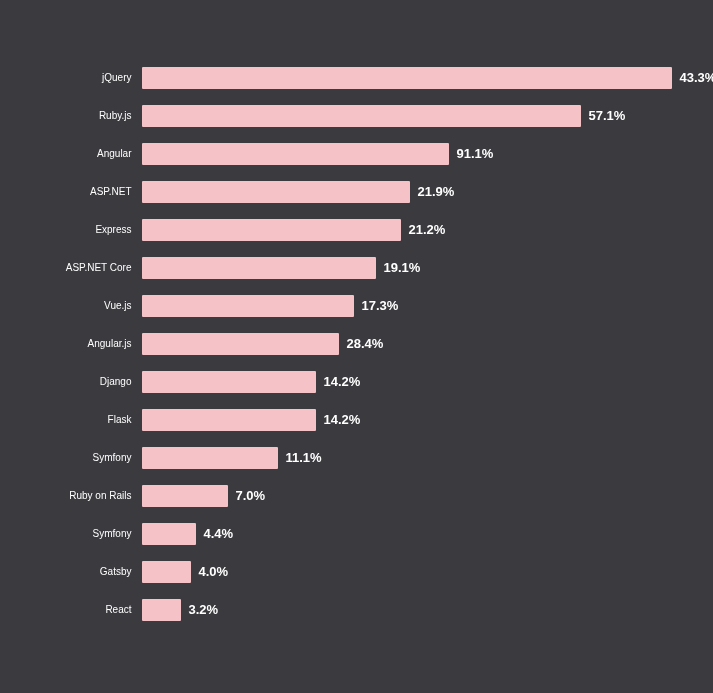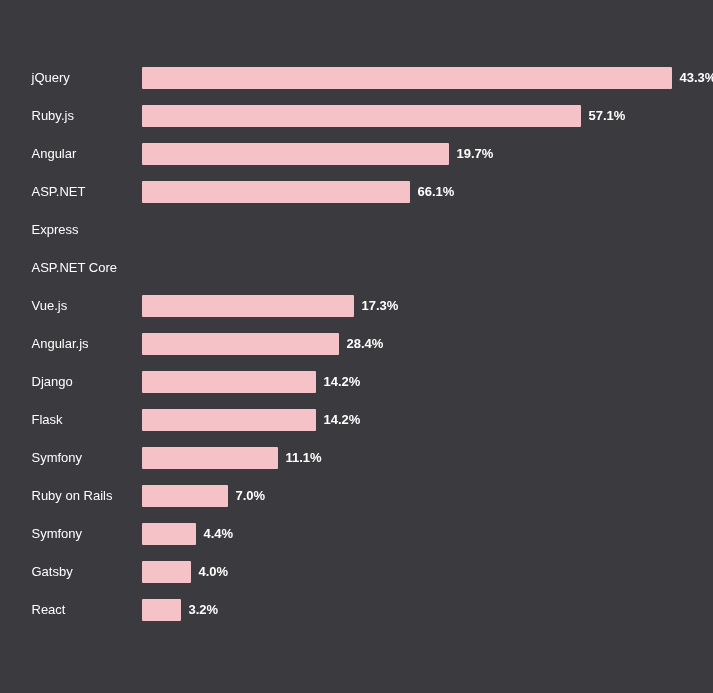--- a/index.html
+++ b/index.html
@@ -26,22 +26,23 @@
 
     .bar-row {
       display: flex;
       align-items: center;
       margin-bottom: 6px;
       height: 32px;
     }
 
     .bar-label {
       width: 110px;
+      text-align: right;
       color: #ffffff;
-      font-size: 13px;
+      font-size: 10px;
       padding-right: 10px;
       flex-shrink: 0;
     }
 
     .bar-wrapper {
       display: flex;
       align-items: center;
       flex: 1;
     }
 
@@ -76,35 +77,43 @@
       <div class="bar-label">Ruby.js</div>
       <div class="bar-wrapper">
         <div class="bar" style="width: 439px;"></div>
         <span class="bar-value">57.1%</span>
       </div>
     </div>
     <div class="bar-row">
       <div class="bar-label">Angular</div>
       <div class="bar-wrapper">
         <div class="bar" style="width: 307px;"></div>
-        <span class="bar-value">19.7%</span>
+        <span class="bar-value">91.1%</span>
       </div>
     </div>
     <div class="bar-row">
       <div class="bar-label">ASP.NET</div>
       <div class="bar-wrapper">
         <div class="bar" style="width: 268px;"></div>
-        <span class="bar-value">66.1%</span>
+        <span class="bar-value">21.9%</span>
       </div>
     </div>
     <div class="bar-row">
       <div class="bar-label">Express</div>
+      <div class="bar-wrapper">
+        <div class="bar" style="width: 259px;"></div>
+        <span class="bar-value">21.2%</span>
+      </div>
     </div>
     <div class="bar-row">
       <div class="bar-label">ASP.NET Core</div>
+      <div class="bar-wrapper">
+        <div class="bar" style="width: 234px;"></div>
+        <span class="bar-value">19.1%</span>
+      </div>
     </div>
     <div class="bar-row">
       <div class="bar-label">Vue.js</div>
       <div class="bar-wrapper">
         <div class="bar" style="width: 212px;"></div>
         <span class="bar-value">17.3%</span>
       </div>
     </div>
     <div class="bar-row">
       <div class="bar-label">Angular.js</div>

